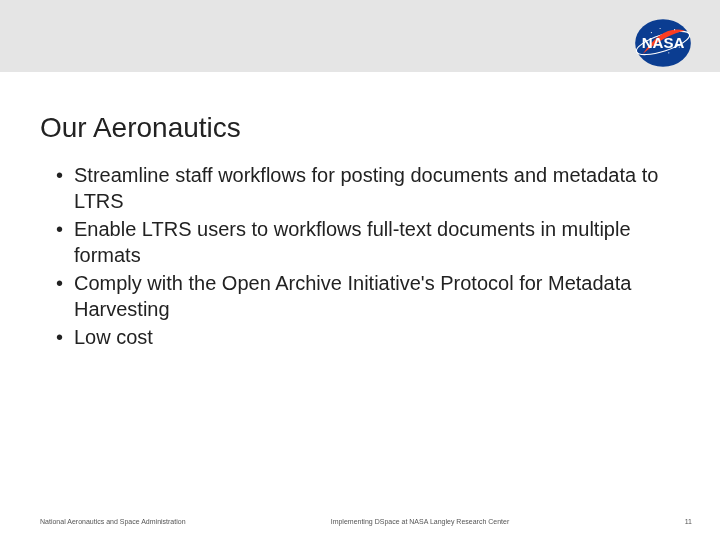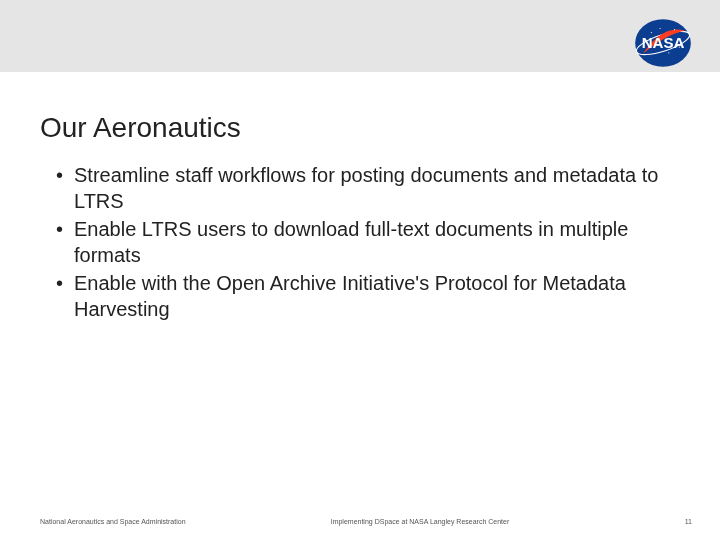--- a/index.html
+++ b/index.html
@@ -36,22 +36,23 @@
           <circle cx="45" cy="18" r="1" fill="#fff"></circle>
       </svg>
     </div>
   </div>
 
   <h1 class="title">Our Aeronautics</h1>
 
   <div class="body">
     <ul>
       <li>Streamline staff workflows for posting documents and metadata to LTRS</li>
-      <li>Enable LTRS users to download full-text documents in multiple formats</li>
-      <li>Enable with the Open Archive Initiative's Protocol for Metadata Harvesting</li>
+      <li>Enable LTRS users to workflows full-text documents in multiple formats</li>
+      <li>Comply with the Open Archive Initiative's Protocol for Metadata Harvesting</li>
+      <li>Low cost</li>
     </ul>
   </div>
 
   <div class="footer">
     <span class="footer-left">National Aeronautics and Space Administration</span>
     <span class="footer-center">Implementing DSpace at NASA Langley Research Center</span>
     <span class="footer-right">11</span>
   </div>
 </div>
 

